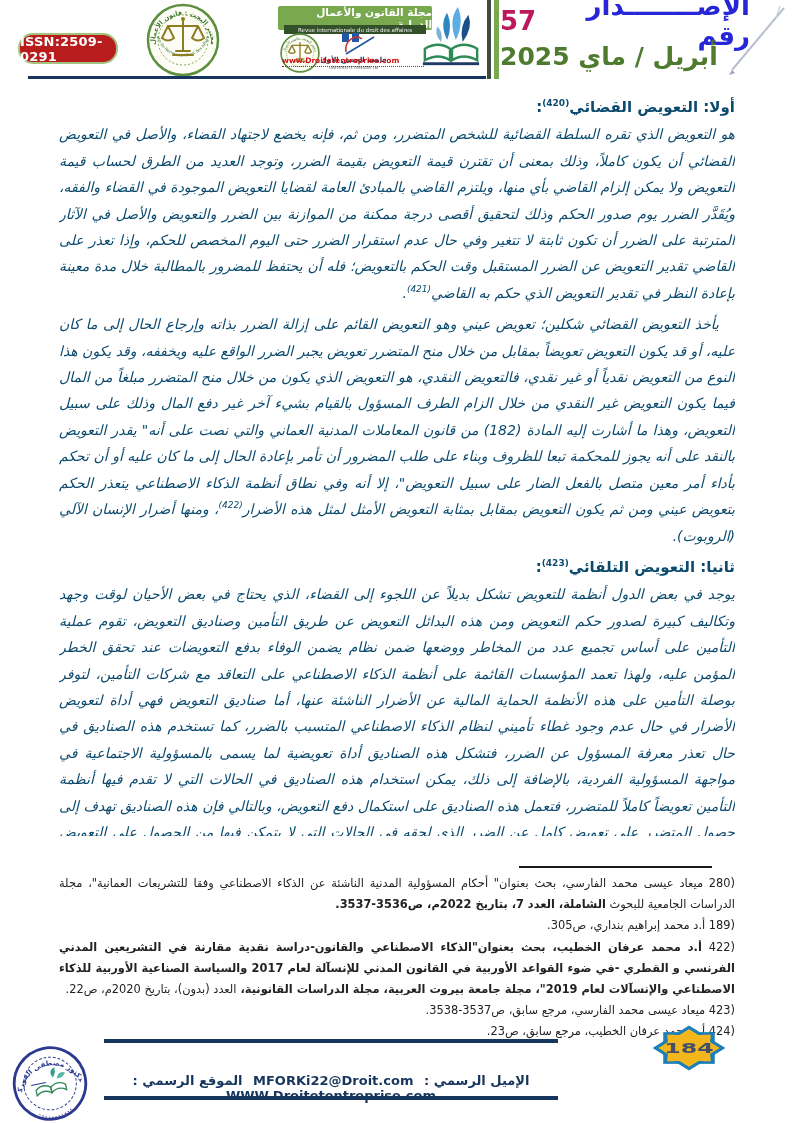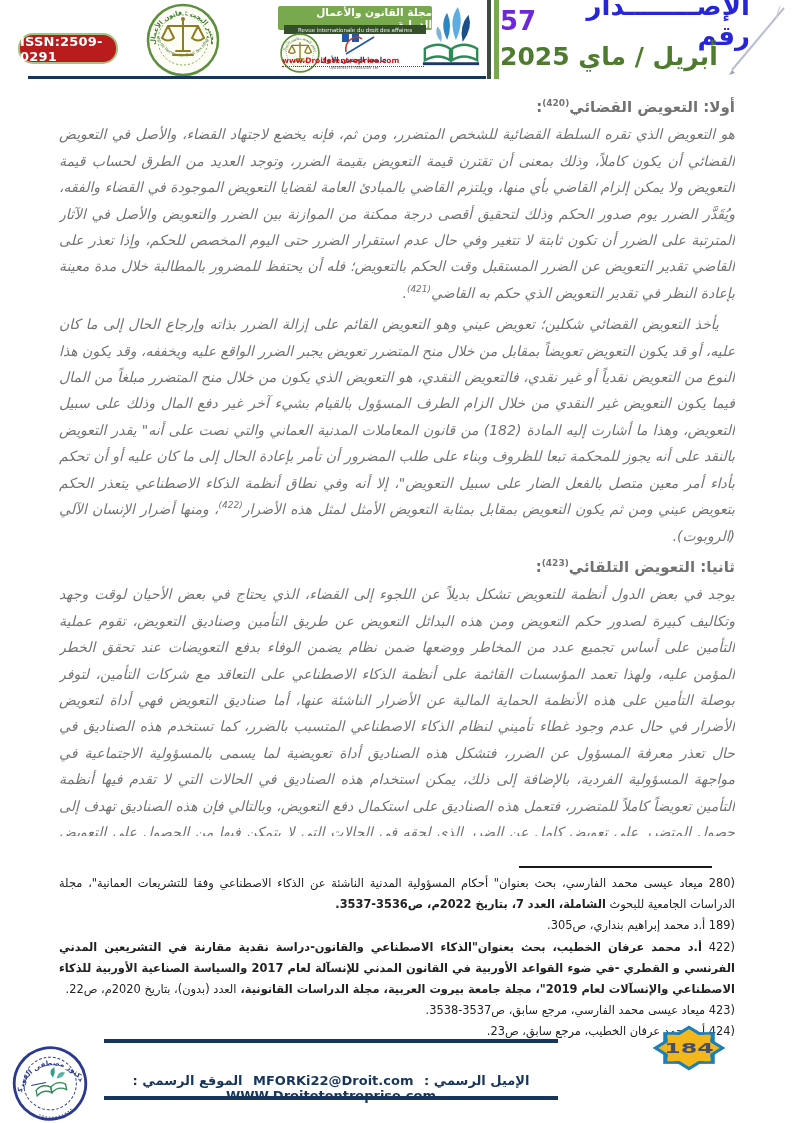--- a/index.html
+++ b/index.html
@@ -19,29 +19,29 @@
           color:#f2f2f2;font-size:5.5px;display:flex;align-items:center;justify-content:center;}
   .univ-logo{position:absolute;left:322px;top:30px;width:64px;height:42px;}
   .book-logo{position:absolute;left:420px;top:5px;width:62px;height:68px;}
   .site-red{position:absolute;left:282px;top:56px;width:142px;font-size:7.5px;font-weight:bold;
             color:#cc1414;text-align:left;border-bottom:1px dotted #cc1414;padding-bottom:1px;}
   .vbar-dark{position:absolute;left:487px;top:0;width:4px;height:79px;background:#3c4a3f;}
   .vbar-green{position:absolute;left:494px;top:0;width:5px;height:79px;background:#79a94e;}
   .issue-line1{position:absolute;left:500px;top:4px;width:250px;height:34px;display:flex;
                direction:rtl;align-items:center;justify-content:center;gap:7px;
                font-size:26px;font-weight:bold;color:#2626d8;}
-  .issue-line1 .num{color:#6d28d9;}
+  .issue-line1 .num{color:#be185d;}
   .issue-line2{position:absolute;left:500px;top:42px;width:225px;text-align:left;
                font-size:25px;font-weight:bold;color:#4f7b2f;direction:rtl;}
   .pen{position:absolute;left:718px;top:4px;width:74px;height:74px;}
   .header-rule{position:absolute;left:28px;top:76px;width:458px;height:3px;background:#17365d;}
 
   
   .body-text{position:absolute;left:59px;top:94px;width:676px;height:742px;overflow:hidden;
-             direction:rtl;text-align:justify;font-size:14px;line-height:26.4px;color:#737373;}
+             direction:rtl;text-align:justify;font-size:14px;line-height:26.4px;color:#0c4a6e;}
   .body-text h3{font-size:15px;font-weight:bold;margin:0 0 1px 0;}
   .body-text h3.second{margin-top:2px;}
   .body-text p{margin:0 0 5px 0;font-style:italic;}
   .body-text p.indent{text-indent:16px;}
   sup{font-size:9px;line-height:0;}
 
   
   .fn-rule{position:absolute;left:519px;top:866px;width:193px;height:2px;background:#1a1a1a;}
   .footnotes{position:absolute;left:59px;top:873px;width:676px;height:168px;overflow:hidden;
              direction:rtl;text-align:justify;font-size:11.4px;line-height:21.2px;color:#222;}

